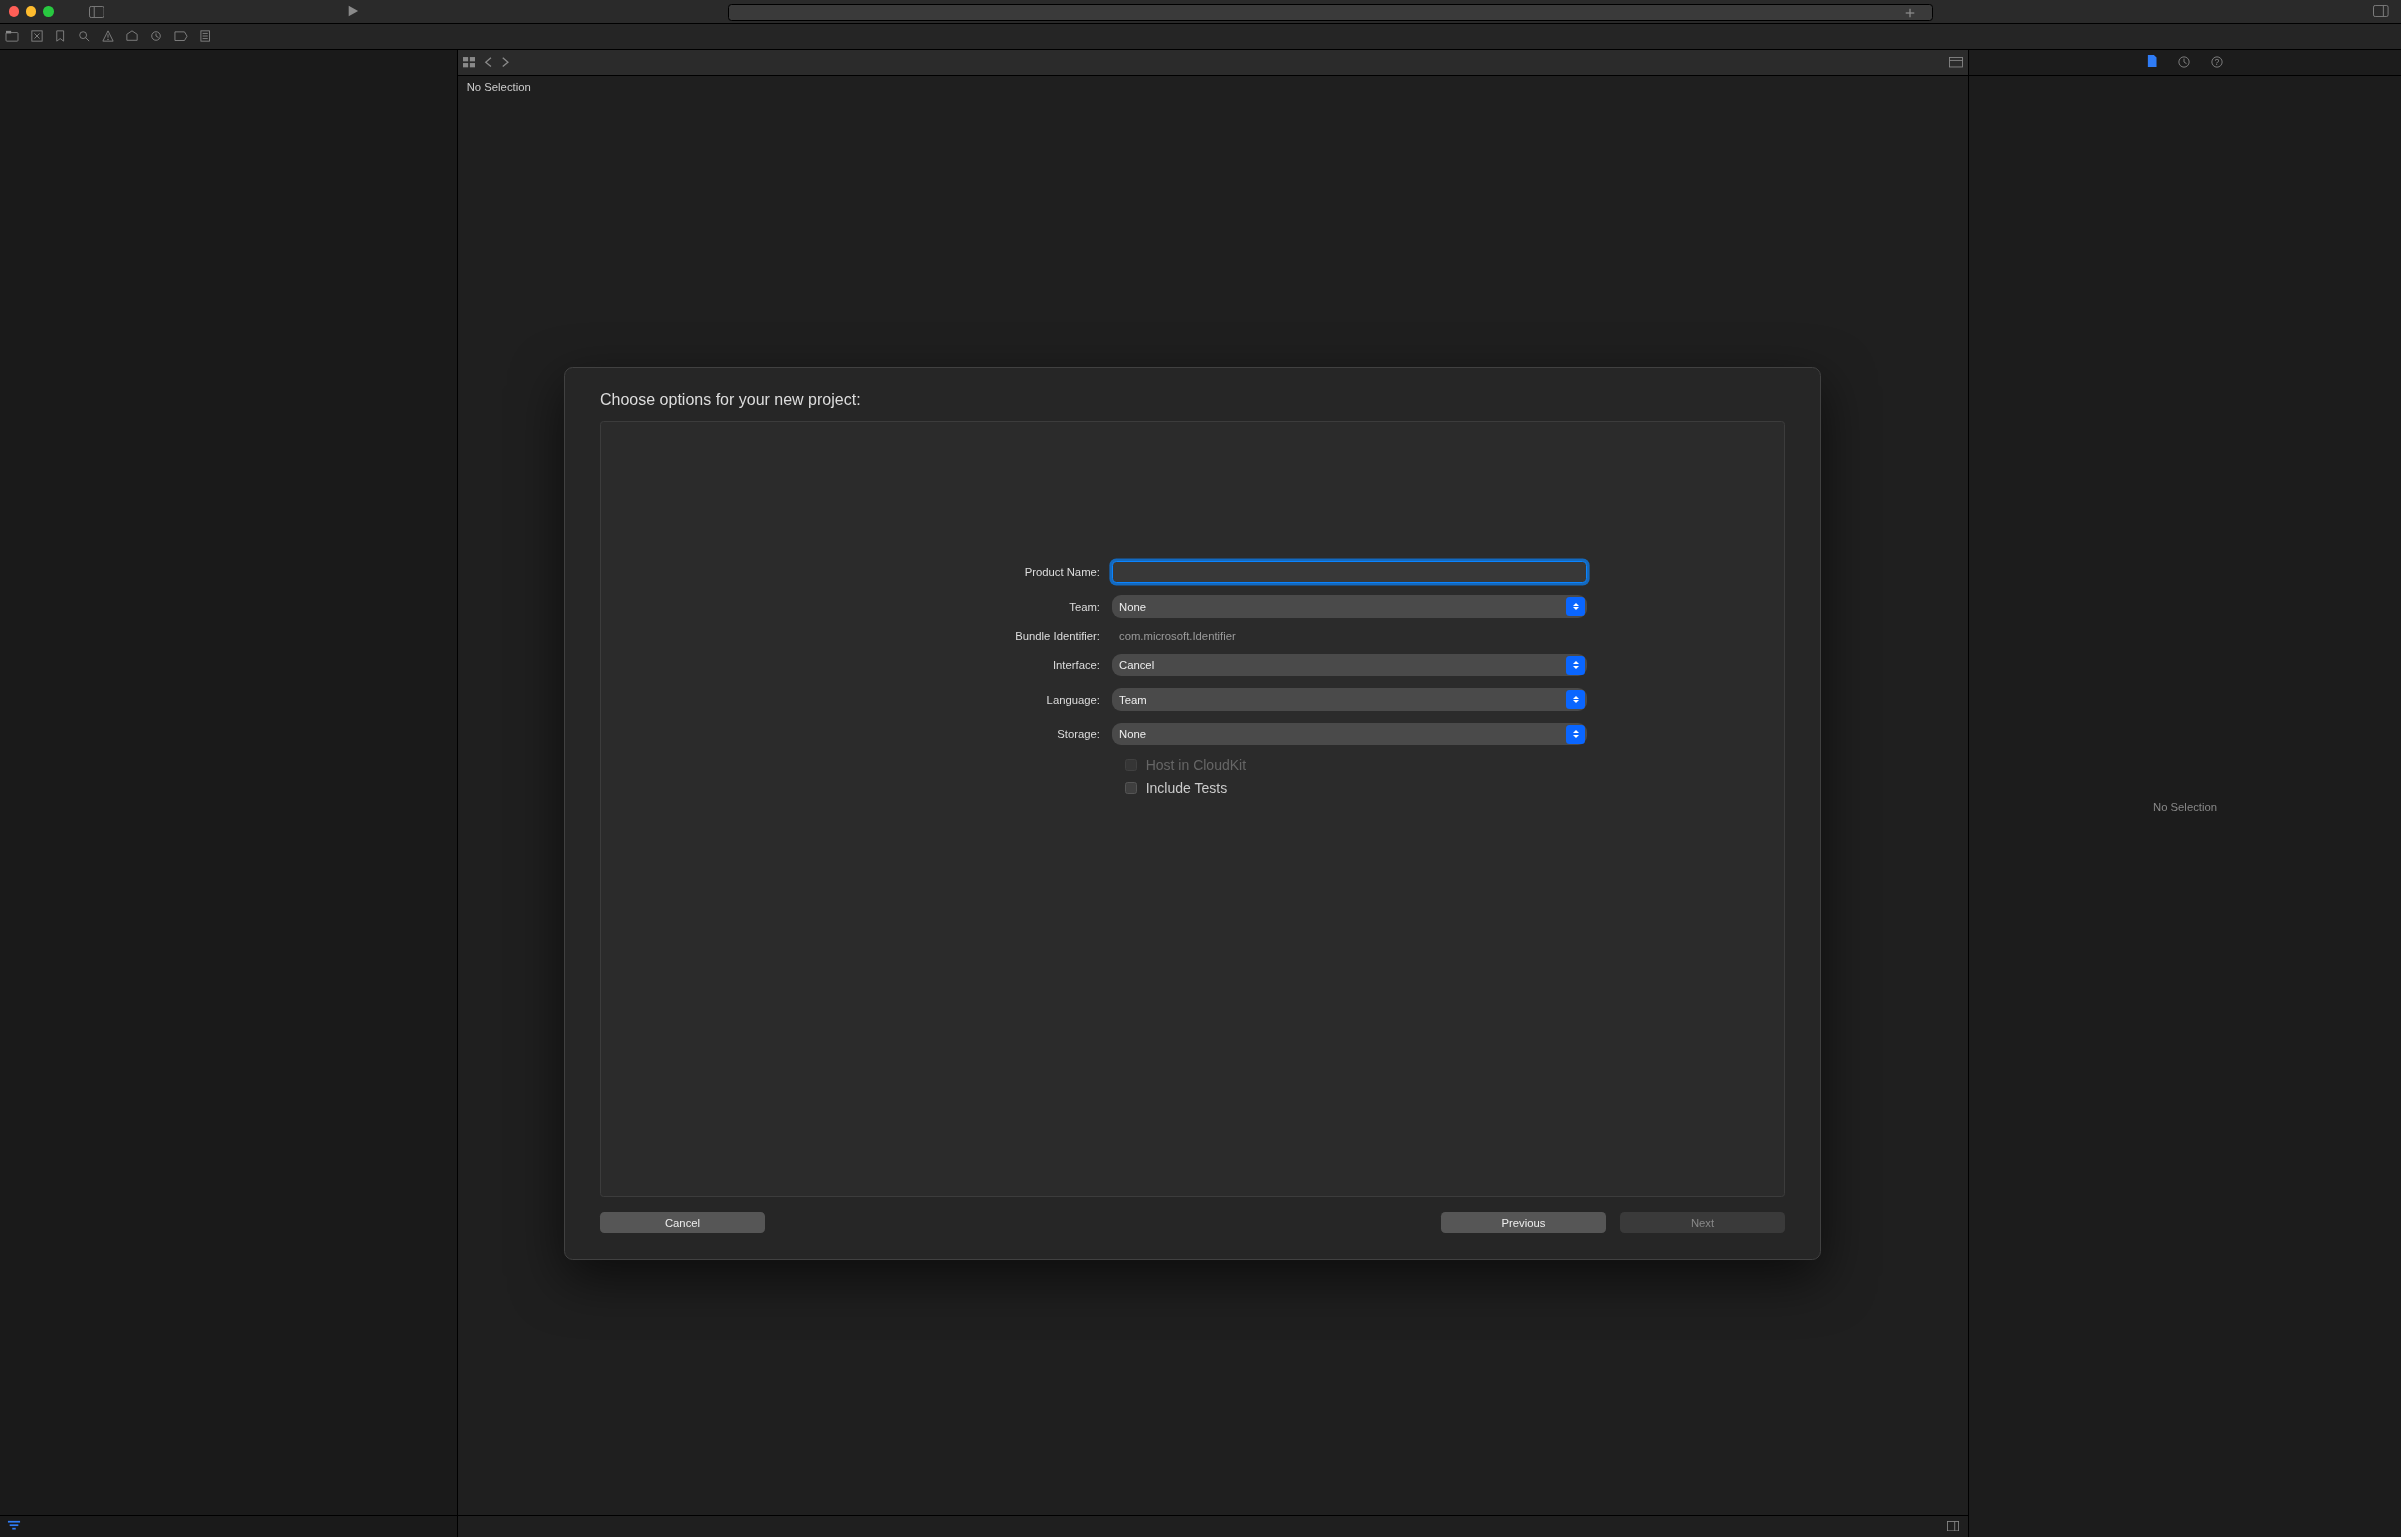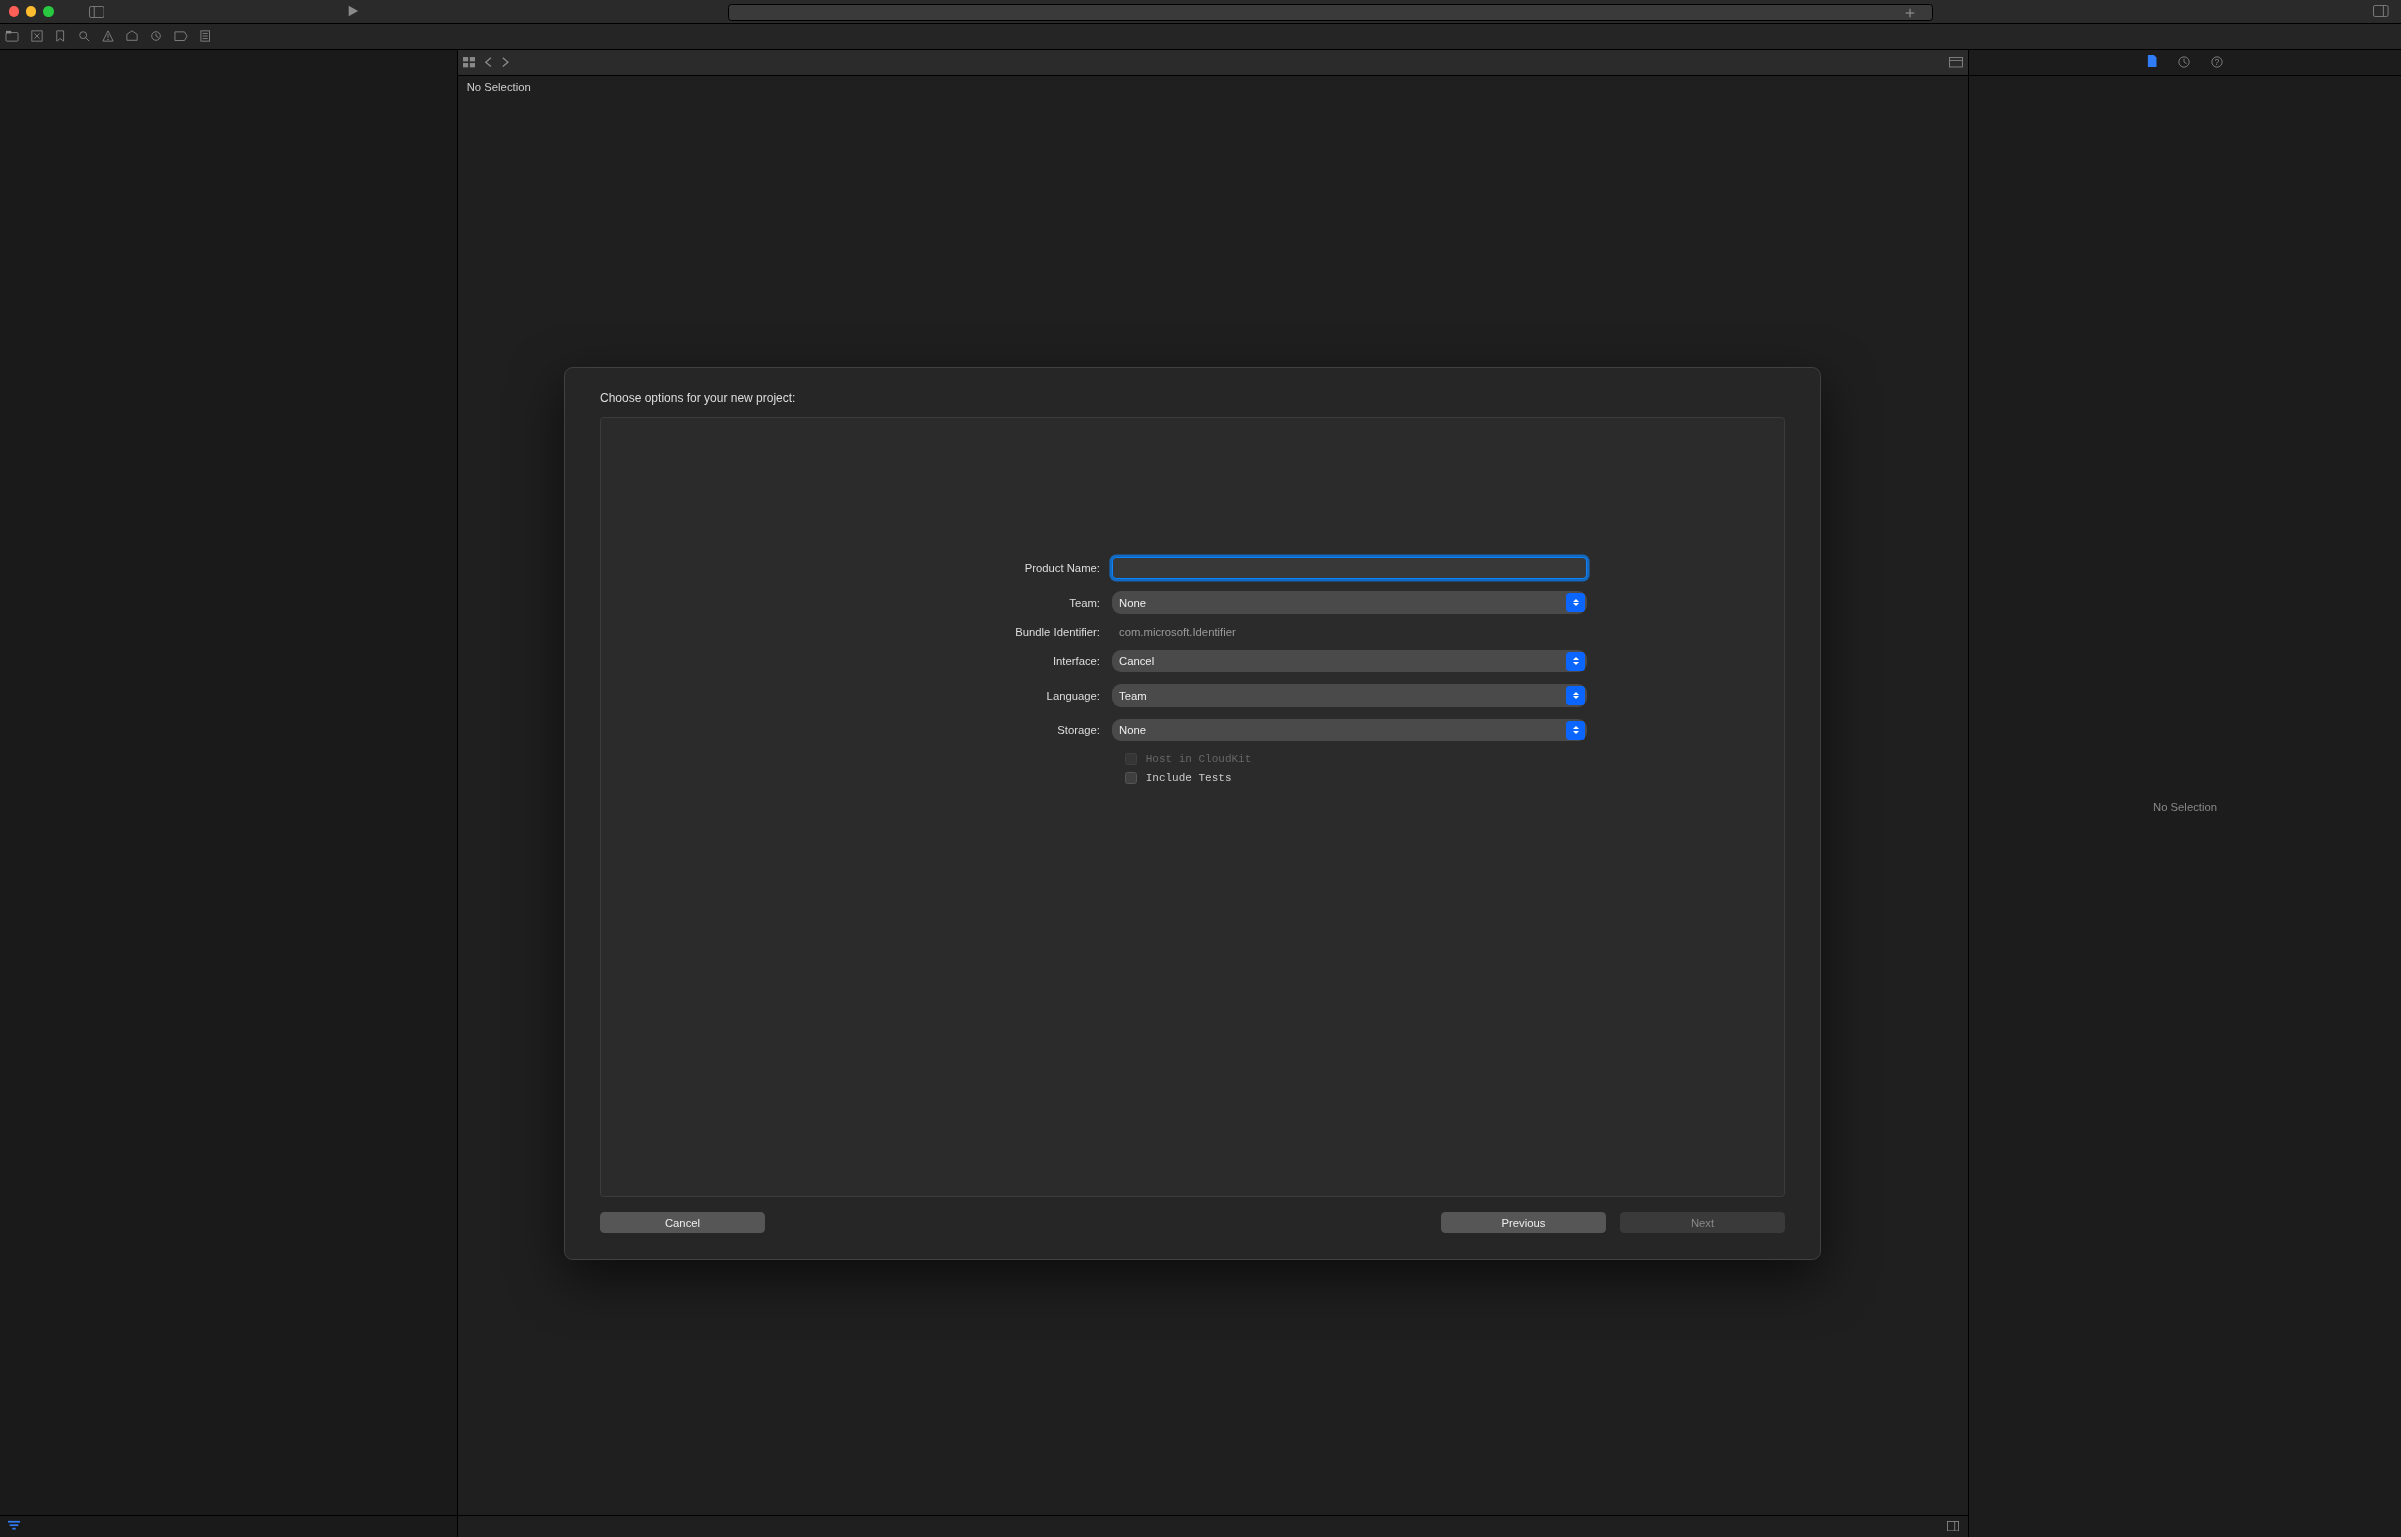--- a/index.html
+++ b/index.html
@@ -72,21 +72,21 @@
   position:absolute;
   left: 106px; top: 269px;
   width: 1257px; height: 893px;
   background:#262626;
   border:0.9px solid #414141;
   border-radius:8.7px;
   box-shadow:0 17.3px 52px rgba(0,0,0,.6);
   display:flex; flex-direction:column;
   padding:22.5px 35px 26px 35px;
 }
-.modal-title { color:#ddd; font-size:12px; margin-bottom:12px; }
+.modal-title { color:#ddd; font-size:16px; margin-bottom:12px; }
 .modal-frame {
   flex:1;
   border:0.9px solid #3c3c3c;
   border-radius:3.5px;
   background:#2b2b2b;
   padding: 139px 52px 4px 52px;
 }
 .form-row { display:flex; align-items:center; margin-bottom:12px; }
 .form-row label {
   width: 459px; text-align:right; padding-right:12px;
@@ -120,21 +120,21 @@
 }
 .select .chev::before { border-bottom:3.5px solid #fff; margin-bottom:1.7px; }
 .select .chev::after  { border-top:3.5px solid #fff; }
 
 .check-row { display:flex; align-items:center; gap:8.7px; margin-left:472px; margin-bottom:7px; }
 .check-row input[type=checkbox] {
   appearance:none; width:12px; height:12px; border-radius:2.6px;
   background:#3f3f3f; border:0.9px solid #555;
 }
 .check-row input[type=checkbox]:disabled { opacity:.5; }
-.check-row span { color:#ccc; font-size:11px;font-family:Liberation Mono, monospace; }
+.check-row span { color:#ccc; font-size:14px; }
 .check-row.disabled span { color:#666; }
 
 .modal-buttons { display:flex; margin-top:15.6px; }
 .modal-buttons .spacer { flex:1; }
 .modal-buttons button {
   width:165px; height:21px; border:none; border-radius:4.3px;
   font-size:11.3px; color:#eee; background:#565656; cursor:pointer;
 }
 .modal-buttons button + button { margin-left:14px; }
 .modal-buttons button.ghost { background:#3a3a3a; color:#888; }

